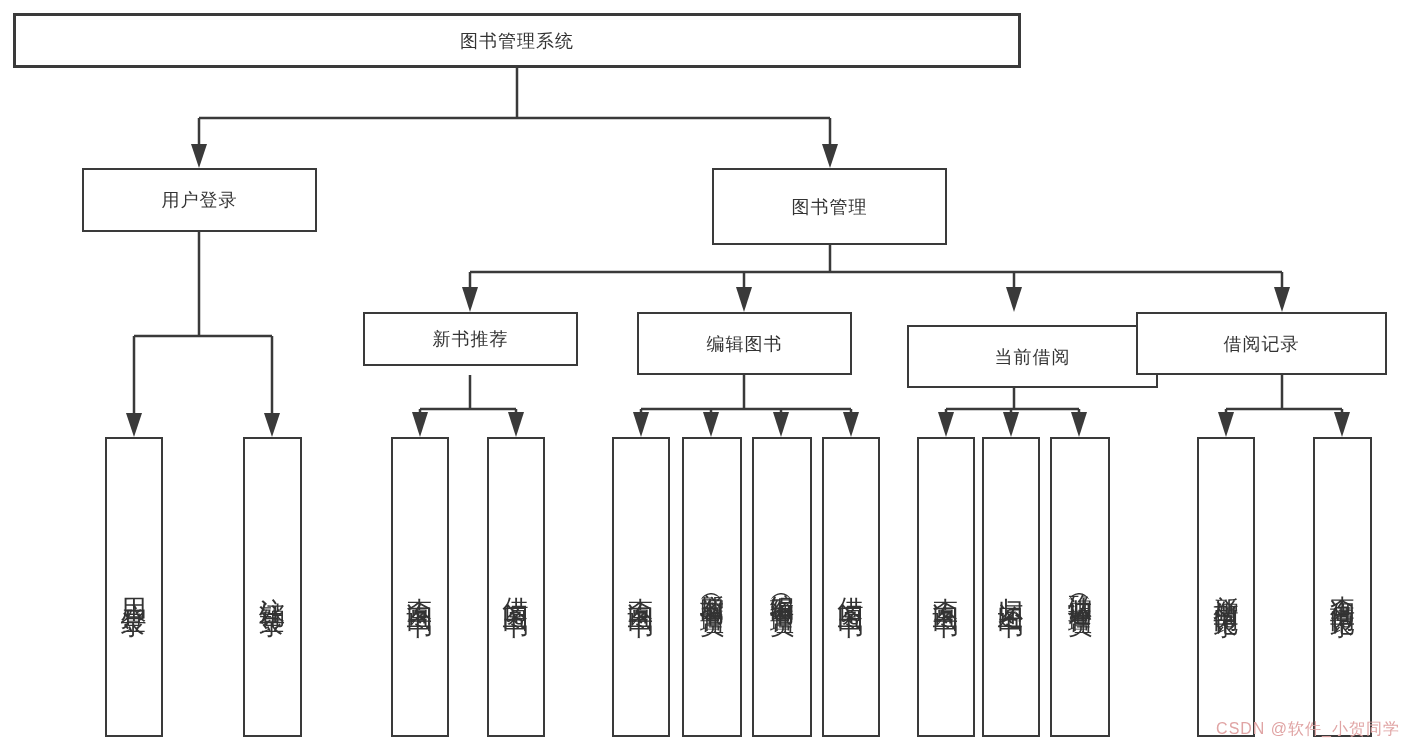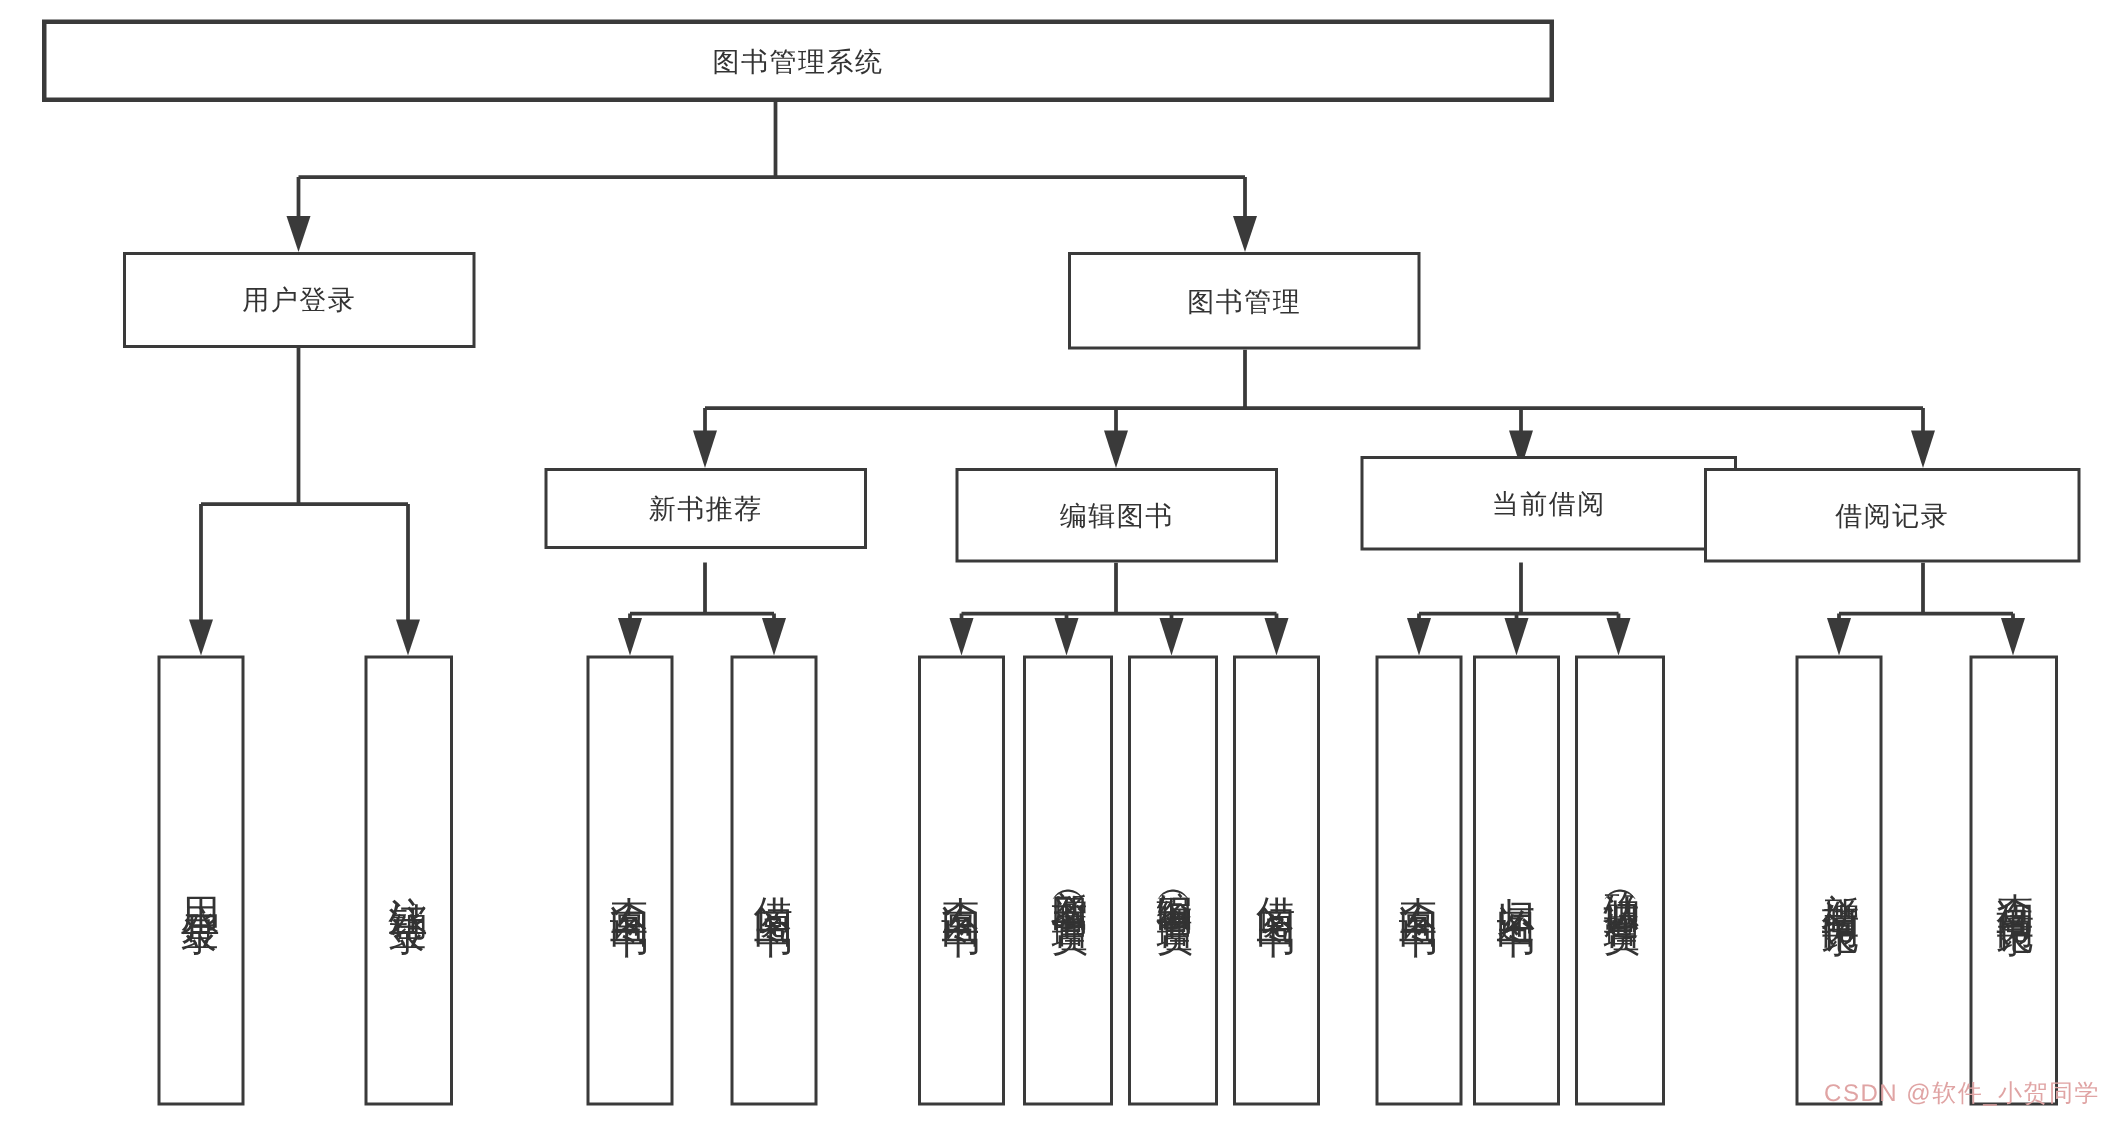--- a/index.html
+++ b/index.html
@@ -28,21 +28,21 @@
   }
   .node {
     position: absolute;
     background: #ffffff;
     border: 2px solid var(--line, #3a3a3a);
     display: flex;
     align-items: center;
     justify-content: center;
     z-index: 2;
   }
-  .node.root { border-width: 3px; margin-left: 15px; }
+  .node.root { border-width: 3px; }
   .h-label {
     font-size: 18px;
     letter-spacing: 1px;
     white-space: nowrap;
   }
   .v-label {
     writing-mode: vertical-rl;
     text-orientation: mixed;
     font-size: 26px;
     letter-spacing: 5px;
@@ -103,31 +103,31 @@
   </g>
 </svg>
 
 <div class="node root" style="left:13px;top:13px;width:1008px;height:55px">
   <span class="h-label">图书管理系统</span>
 </div>
 
 <div class="node" style="left:82px;top:168px;width:235px;height:64px">
   <span class="h-label">用户登录</span>
 </div>
-<div class="node" style="left:712px;top:168px;width:235px;height:65px">
+<div class="node" style="left:712px;top:168px;width:235px;height:77px">
   <span class="h-label">图书管理</span>
 </div>
 
 <div class="node" style="left:363px;top:312px;width:215px;height:54px">
   <span class="h-label">新书推荐</span>
 </div>
 <div class="node" style="left:637px;top:312px;width:215px;height:63px">
   <span class="h-label">编辑图书</span>
 </div>
-<div class="node" style="left:907px;top:304px;width:251px;height:63px">
+<div class="node" style="left:907px;top:325px;width:251px;height:63px">
   <span class="h-label">当前借阅</span>
 </div>
 <div class="node" style="left:1136px;top:312px;width:251px;height:63px">
   <span class="h-label">借阅记录</span>
 </div>
 
 <div class="node" style="left:105px;top:437px;width:58px;height:300px">
   <span class="v-label">用户登录</span>
 </div>
 <div class="node" style="left:243px;top:437px;width:59px;height:300px">

